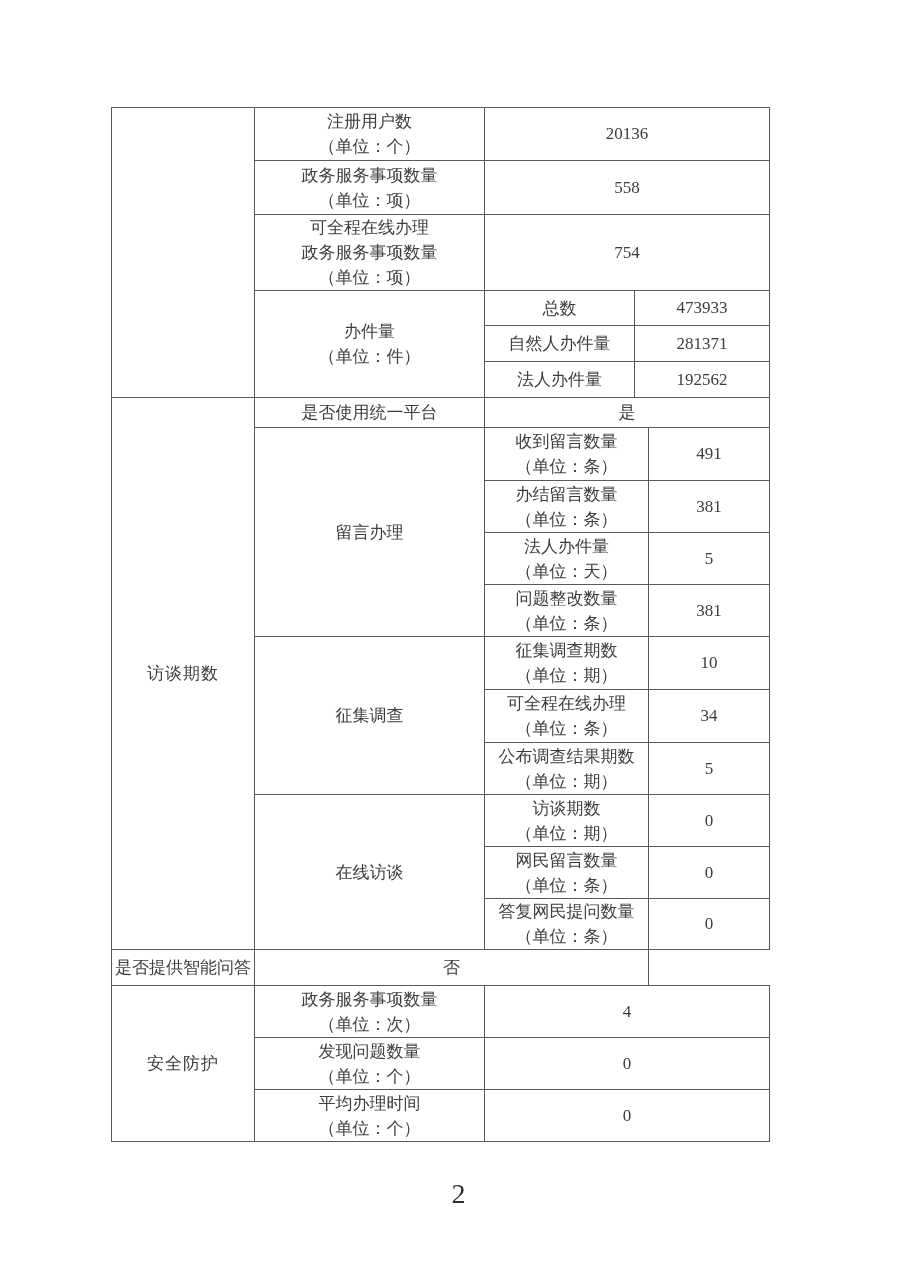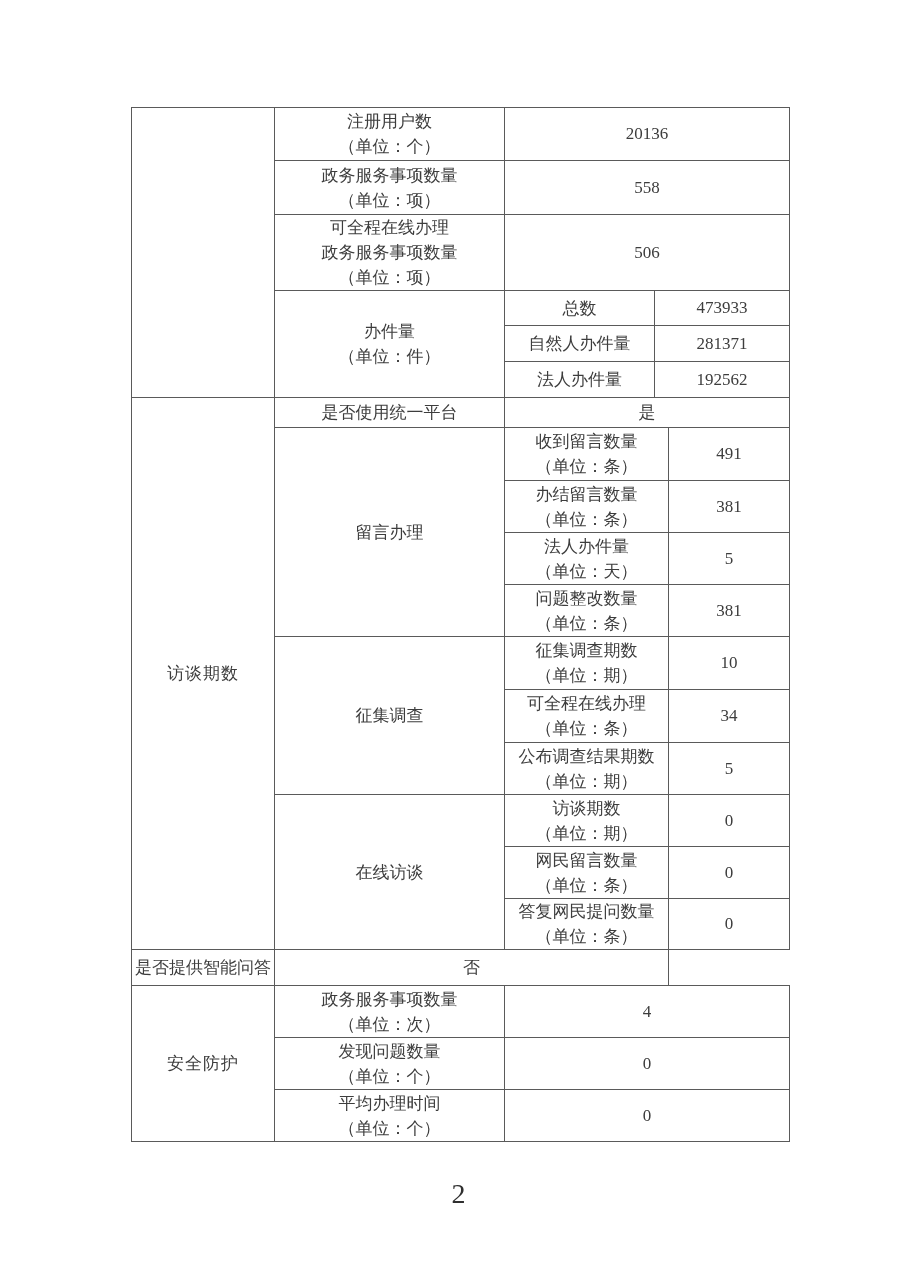--- a/index.html
+++ b/index.html
@@ -14,21 +14,21 @@
     overflow: hidden;
   }
   .page {
     position: absolute;
     left: 0; top: 0;
     width: 900px; height: 1272px;
     background: #ffffff;
   }
   table.report {
     position: absolute;
-    left: 131px;
+    left: 111px;
     top: 107px;
     border-collapse: collapse;
     table-layout: fixed;
   }
   table.report td {
     border: 1px solid #5a5a5a;
     text-align: center;
     vertical-align: middle;
     font-size: 17px;
     padding: 0;
@@ -79,21 +79,21 @@
         </td>
         <td class="val" colspan="3">558</td>
       </tr>
 
       <tr style="height:67px">
         <td>
           <span class="line">可全程在线办理</span>
           <span class="line">政务服务事项数量</span>
           <span class="line">（单位：项）</span>
         </td>
-        <td class="val" colspan="3">506</td>
+        <td class="val" colspan="3">754</td>
       </tr>
 
       <tr style="height:35px">
         <td rowspan="3">
           <span class="line">办件量</span>
           <span class="line">（单位：件）</span>
         </td>
         <td class="single">总数</td>
         <td class="val" colspan="2">473933</td>
       </tr>

